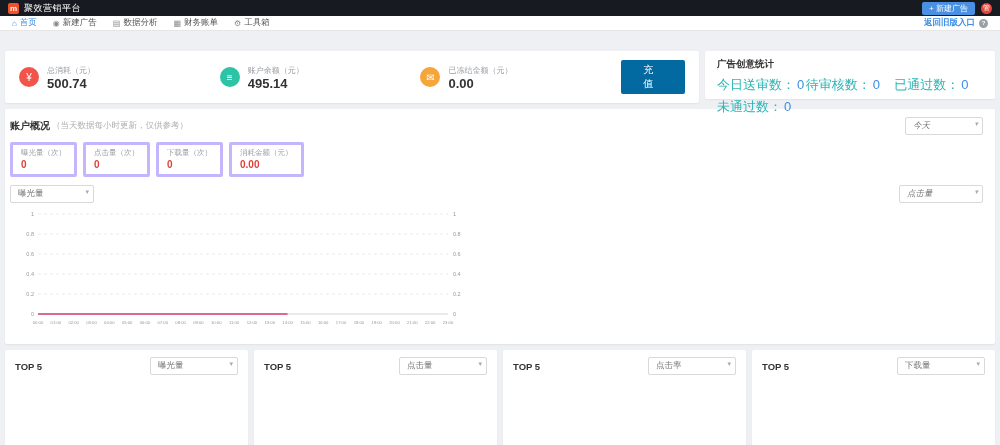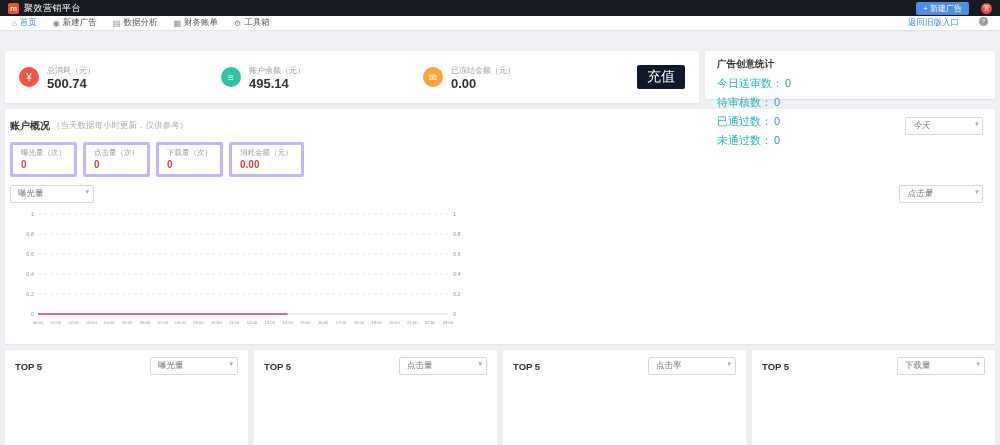--- a/index.html
+++ b/index.html
@@ -9,48 +9,48 @@
     background:#eef0f4;
     font-family:"Liberation Sans", sans-serif;
     font-size:9px; color:#333;
     position:relative; overflow:hidden;
   }
   
   .topbar { height:16px; background:#171a20; display:flex; align-items:center; padding:0 8px; gap:5px; }
   .logo { width:11px; height:11px; background:#f4502c; border-radius:2px; color:#fff;
           font-size:8px; font-weight:bold; display:flex; align-items:center; justify-content:center; }
   .topbar-title { color:#fff; font-size:9px; letter-spacing:.5px; }
-  .topbar-right { margin-left:auto; display:flex; align-items:center; gap:12px; }
+  .topbar-right { margin-left:auto; display:flex; align-items:center; gap:6px; }
   .new-ad-btn { background:#4a90e2; color:#fff; font-size:8px; padding:1px 7px; border-radius:2px; cursor:pointer; }
   .avatar { width:11px; height:11px; border-radius:50%; background:#e8453c; color:#fff; font-size:7px;
             display:flex; align-items:center; justify-content:center; cursor:pointer; }
   
   .navbar { height:15px; background:#fff; border-bottom:1px solid #e6e6e6; display:flex; align-items:center;
             padding:0 12px; gap:16px; }
   .nav-item { display:flex; align-items:center; gap:3px; color:#555; font-size:8.5px; cursor:pointer; }
   .nav-item .nav-ic { font-size:8px; color:#888; }
   .nav-item.active, .nav-item.active .nav-ic { color:#3a8ee6; }
-  .nav-right { margin-left:auto; display:flex; gap:20px; color:#3a8ee6; font-size:8.5px; cursor:pointer; }
+  .nav-right { margin-left:auto; display:flex; align-items:center; gap:4px; color:#3a8ee6; font-size:8.5px; cursor:pointer;font-weight:bold; }
   .help-dot { width:9px; height:9px; border-radius:50%; background:#9aa0a6; color:#fff; font-size:6px;
               line-height:9px; text-align:center; }
   
   .content { padding:20px 5px 0 5px; }
   .card { background:#fff; border-radius:2px; box-shadow:0 1px 2px rgba(0,0,0,.06); }
   .row1 { display:flex; gap:6px; margin-bottom:6px; }
   .overview-card { width:694px; height:52px; display:flex; align-items:center; padding:0 14px; }
   .stat { display:flex; align-items:center; gap:8px; width:202px; }
   .stat-icon { width:20px; height:20px; border-radius:50%; color:#fff; font-size:10px;
                display:flex; align-items:center; justify-content:center; flex:none; }
   .stat-label { color:#9aa0a6; font-size:8px; margin-bottom:1px; }
   .stat-value { font-size:13px; font-weight:bold; color:#333; line-height:1; }
-  .recharge-btn { margin-left:auto; background:#0f172a; color:#fff; font-size:14px; padding:3px 10px;
+  .recharge-btn { margin-left:auto; background:#0369a1; color:#fff; font-size:10px; padding:3px 22px;
                   border-radius:2px; cursor:pointer; }
   .creative-card { flex:1; height:48px; padding:7px 12px; }
   .creative-title { font-weight:bold; font-size:9.5px; color:#333; margin-bottom:5px; }
-  .creative-grid { display:grid; grid-template-columns:1fr; row-gap:4px; font-size:11px; }
+  .creative-grid { display:grid; grid-template-columns:1fr 1fr 1fr; row-gap:4px; font-size:13px; }
   .creative-item { color:#2ab6b6; }
   .creative-value { color:#3a8ee6; margin-left:2px; }
   
   .account-card { padding:8px 12px 6px 5px; margin-bottom:6px; }
   .account-head { display:flex; align-items:center; margin-bottom:7px; }
   .account-title { font-weight:bold; font-size:10px; color:#333; }
   .account-note { color:#b0b0b0; font-size:8.5px; margin-left:2px; }
   .sel { position:relative; display:inline-block; border:1px solid #d9d9d9; border-radius:2px; background:#fff;
          color:#777; font-size:8.5px; padding:2px 16px 2px 7px; cursor:pointer; min-width:60px; }
   .sel::after { content:"▾"; position:absolute; right:4px; top:2px; font-size:7px; color:#aaa; }

